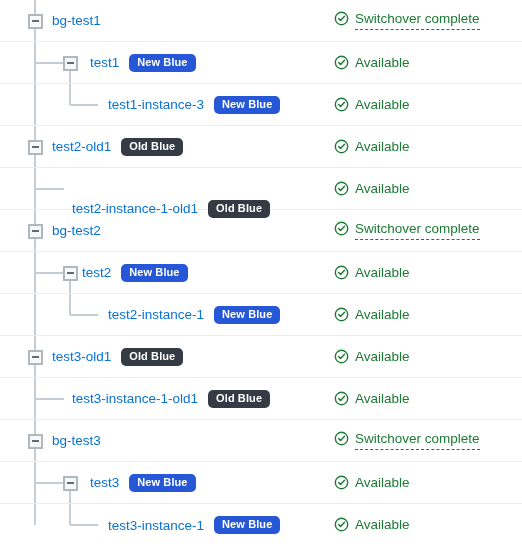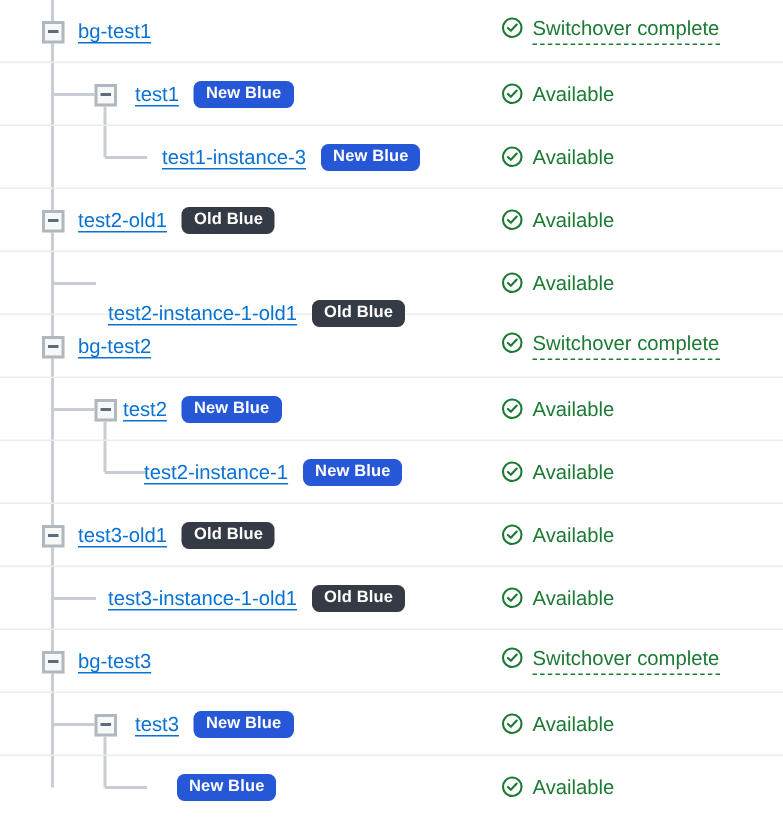--- a/index.html
+++ b/index.html
@@ -72,21 +72,20 @@
 
   
   .name-cell {
     position: absolute;
     display: flex;
     align-items: center;
     z-index: 2;
   }
   .node-link {
     color: #0972d3;
-    text-decoration: underline;
     text-underline-offset: 3px;
     font-size: 13.5px;
     font-weight: 400;
     cursor: pointer;
     white-space: nowrap;
   }
   .badge {
     display: inline-block;
     margin-left: 10px;
     padding: 3px 8px 4px;
@@ -243,21 +242,21 @@
       </div>
       <div class="status-cell">
         <svg class="status-icon" viewBox="0 0 16 16" aria-hidden="true">
           <circle cx="8" cy="8" r="6.6" fill="none" stroke="#1d7a34" stroke-width="1.5"></circle>
           <path d="M4.9 8.1 L7 10.2 L11.2 5.7" fill="none" stroke="#1d7a34" stroke-width="1.5" stroke-linecap="round" stroke-linejoin="round"></path>
         </svg>
         <span class="status-text">Available</span>
       </div>
     </div>
     <div class="row">
-      <div class="name-cell" style="left: 96px; text-align: center;">
+      <div class="name-cell" style="left: 108px; text-align: center;">
         <a class="node-link">test2-instance-1</a>
         <span class="badge blue">New Blue</span>
       </div>
       <div class="status-cell">
         <svg class="status-icon" viewBox="0 0 16 16" aria-hidden="true">
           <circle cx="8" cy="8" r="6.6" fill="none" stroke="#1d7a34" stroke-width="1.5"></circle>
           <path d="M4.9 8.1 L7 10.2 L11.2 5.7" fill="none" stroke="#1d7a34" stroke-width="1.5" stroke-linecap="round" stroke-linejoin="round"></path>
         </svg>
         <span class="status-text">Available</span>
       </div>
@@ -317,20 +316,21 @@
       <div class="status-cell">
         <svg class="status-icon" viewBox="0 0 16 16" aria-hidden="true">
           <circle cx="8" cy="8" r="6.6" fill="none" stroke="#1d7a34" stroke-width="1.5"></circle>
           <path d="M4.9 8.1 L7 10.2 L11.2 5.7" fill="none" stroke="#1d7a34" stroke-width="1.5" stroke-linecap="round" stroke-linejoin="round"></path>
         </svg>
         <span class="status-text">Available</span>
       </div>
     </div>
     <div class="row">
       <div class="name-cell" style="left: 108px;">
+        <a class="node-link">test3-instance-1</a>
         <span class="badge blue">New Blue</span>
       </div>
       <div class="status-cell">
         <svg class="status-icon" viewBox="0 0 16 16" aria-hidden="true">
           <circle cx="8" cy="8" r="6.6" fill="none" stroke="#1d7a34" stroke-width="1.5"></circle>
           <path d="M4.9 8.1 L7 10.2 L11.2 5.7" fill="none" stroke="#1d7a34" stroke-width="1.5" stroke-linecap="round" stroke-linejoin="round"></path>
         </svg>
         <span class="status-text">Available</span>
       </div>
     </div>

